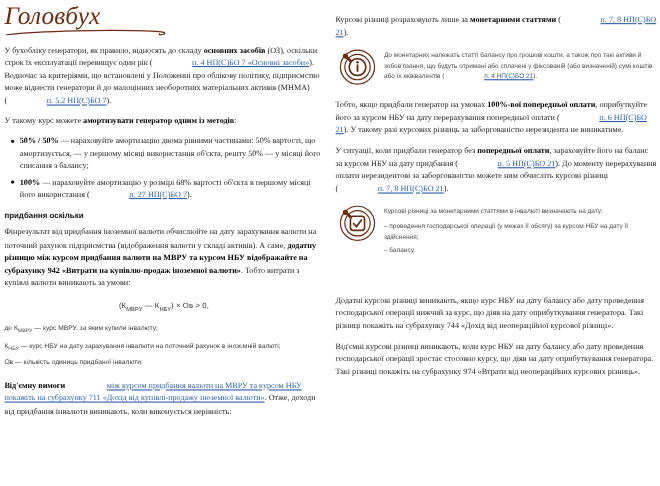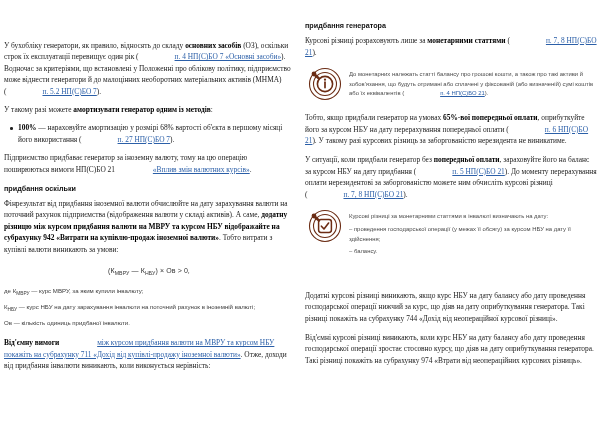--- a/index.html
+++ b/index.html
@@ -154,74 +154,79 @@
   .note-body p { font-size: 5.9px; line-height: 9.6px; margin: 0 0 3px 0; color: #4a4a4a; font-family: "Liberation Sans", sans-serif; }
   .note-body a.ref { color: #2b5fa8; }
 
   .spacer-lg { height: 20px; }
 </style>
 </head>
 <body>
 
 <div class="page">
 
+  <div class="masthead">
+    <div class="logo-text">Головбух</div>
+    <svg class="logo-swoosh" viewBox="0 0 152 7">
+      <path d="M1 5.6 C 30 2.2, 95 0.6, 137 2.6 C 144 3.0, 147 4.2, 143 5.4 C 141 6.0, 139 5.6, 140 4.8" fill="none" stroke="#6b2c14" stroke-width="1.1" stroke-linecap="round"></path>
+    </svg>
+  </div>
 
   <div class="col col-left">
 
     <p><span>У бухобліку генератори, як правило, відносять до складу </span><b>основних засобів</b><span> (ОЗ), оскільки строк їх експлуатації перевищує один рік (</span><a class="ref" href="#">п. 4 НП(С)БО 7 «Основні засоби»</a><span>). Водночас за критеріями, що встановлені у Положенні про облікову політику, підприємство може віднести генератори й до малоцінних необоротних матеріальних активів (МНМА) (</span><a class="ref" href="#">п. 5.2 НП(С)БО 7</a><span>).</span></p>
 
 
-    <p><span>У такому разі можете </span><b>амортизувати генератор одним із методів</b><span>:</span></p>
+    <p><span>У такому курс можете </span><b>амортизувати генератор одним із методів</b><span>:</span></p>
 
     <ul class="meths">
+      <li><b>50% / 50%</b><span> — нараховуйте амортизацію двома рівними частинами: 50% вартості, що амортизується, — у першому місяці використання об'єкта, решту 50% — у місяці його списання з балансу;</span></li>
       <li><b>100%</b><span> — нараховуйте амортизацію у розмірі 68% вартості об'єкта в першому місяці його використання (</span><a class="ref" href="#">п. 27 НП(С)БО 7</a><span>).</span></li>
     </ul>
 
-    <p><span>Підприємство придбаває генератор за іноземну валюту, тому на цю операцію поширюються вимоги НП(С)БО 21 </span><a class="ref" href="#">«Вплив змін валютних курсів»</a><span>.</span></p>
 
     <h3 class="subhead">придбання оскільки</h3>
 
     <p><span>Фінрезультат від придбання іноземної валюти обчислюйте на дату зарахування валюти на поточний рахунок підприємства (відображення валюти у складі активів). А саме, </span><b>додатну різницю між курсом придбання валюти на МВРУ та курсом НБУ відображайте на субрахунку 942 «Витрати на купівлю-продаж іноземної валюти»</b><span>. Тобто витрати з купівлі валюти виникають за умови:</span></p>
 
     <div class="formula">(К<sub>МВРУ</sub> — К<sub>НБУ</sub>) × Ов &gt; 0,</div>
 
     <div class="deflist">
       <div>де К<sub>МВРУ</sub> — курс МВРУ, за яким купили інвалюту;</div>
       <div>К<sub>НБУ</sub> — курс НБУ на дату зарахування інвалюти на поточний рахунок в іноземній валюті;</div>
       <div>Ов — кількість одиниць придбаної інвалюти.</div>
     </div>
 
     <p><b>Від'ємну вимоги </b><a class="ref" href="#">між курсом придбання валюти на МВРУ та курсом НБУ покажіть на субрахунку 711 «Дохід від купівлі-продажу іноземної валюти»</a><span>. Отже, доходи від придбання інвалюти виникають, коли виконується нерівність:</span></p>
 
   </div>
 
   <div class="col col-right">
 
-    <h3 class="subhead">придбання генератора</h3>
 
     <p><span>Курсові різниці розраховують лише за </span><b>монетарними статтями</b><span> (</span><a class="ref" href="#">п. 7, 8 НП(С)БО 21</a><span>).</span></p>
 
     <div class="note">
       <div class="note-icon">
         <svg viewBox="0 0 38 36" width="38" height="36">
           <circle cx="20" cy="18" r="15.5" fill="none" stroke="#6b2c14" stroke-width="1.1"></circle>
           <circle cx="20" cy="18" r="11.5" fill="none" stroke="#6b2c14" stroke-width="1.1"></circle>
           <circle cx="20" cy="18" r="7.6" fill="none" stroke="#6b2c14" stroke-width="1.6"></circle>
           <path d="M20 13.6 v0.1" stroke="#6b2c14" stroke-width="2.2" stroke-linecap="round"></path>
           <path d="M20 16.2 v5.4" stroke="#6b2c14" stroke-width="1.7" stroke-linecap="round"></path>
           <path d="M9.5 8.5 L13.8 12.4" stroke="#6b2c14" stroke-width="2.6" stroke-linecap="round"></path>
           <circle cx="9" cy="8" r="2.4" fill="#6b2c14"></circle>
         </svg>
       </div>
       <div class="note-body">
         <p><span>До монетарних належать статті балансу про грошові кошти, а також про такі активи й зобов'язання, що будуть отримані або сплачені у фіксованій (або визначеній) сумі коштів або їх еквівалентів (</span><a class="ref" href="#">п. 4 НП(С)БО 21</a><span>).</span></p>
       </div>
     </div>
 
-    <p><span>Тобто, якщо придбали генератор на умовах </span><b>65%-вої попередньої оплати</b><span>, оприбуткуйте його за курсом НБУ на дату перерахування попередньої оплати (</span><a class="ref" href="#">п. 6 НП(С)БО 21</a><span>). У такому разі курсових різниць за заборгованістю нерезидента не виникатиме.</span></p>
+    <p><span>Тобто, якщо придбали генератор на умовах </span><b>100%-вої попередньої оплати</b><span>, оприбуткуйте його за курсом НБУ на дату перерахування попередньої оплати (</span><a class="ref" href="#">п. 6 НП(С)БО 21</a><span>). У такому разі курсових різниць за заборгованістю нерезидента не виникатиме.</span></p>
 
     <p><span>У ситуації, коли придбали генератор без </span><b>попередньої оплати</b><span>, зараховуйте його на баланс за курсом НБУ на дату придбання (</span><a class="ref" href="#">п. 5 НП(С)БО 21</a><span>). До моменту перерахування оплати нерезидентові за заборгованістю можете ним обчисліть курсові різниці (</span><a class="ref" href="#">п. 7, 8 НП(С)БО 21</a><span>).</span></p>
 
     <div class="note">
       <div class="note-icon">
         <svg viewBox="0 0 38 36" width="38" height="36">
           <circle cx="20" cy="18" r="15.5" fill="none" stroke="#6b2c14" stroke-width="1.1"></circle>
           <circle cx="20" cy="18" r="11.5" fill="none" stroke="#6b2c14" stroke-width="1.1"></circle>
           <rect x="13.6" y="11.6" width="12.8" height="12.8" rx="2.4" fill="none" stroke="#6b2c14" stroke-width="1.5"></rect>
           <path d="M16.4 18.2 l2.6 2.8 l4.6 -6.0" fill="none" stroke="#6b2c14" stroke-width="1.6" stroke-linecap="round" stroke-linejoin="round"></path>

